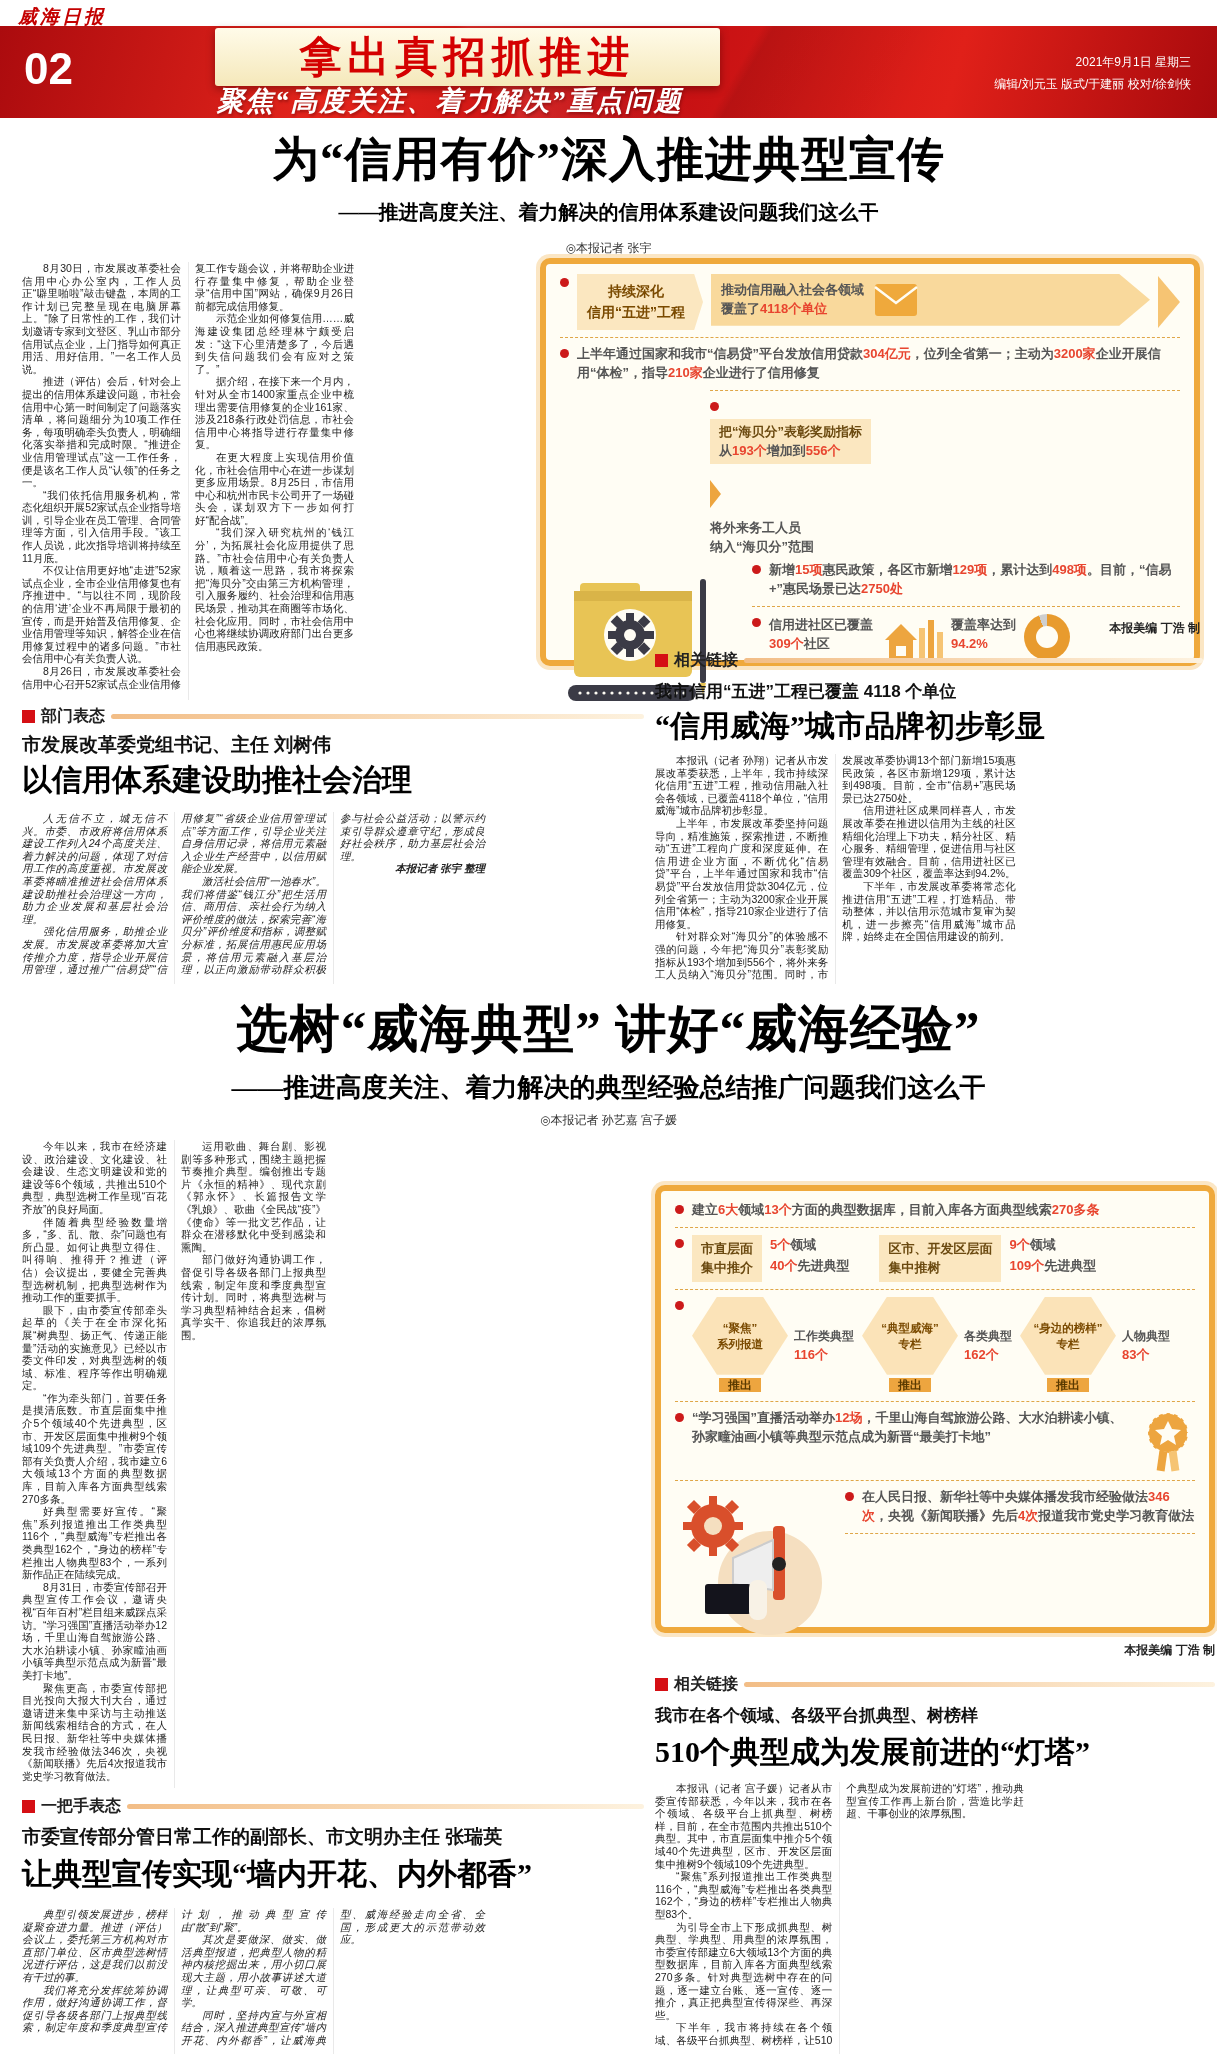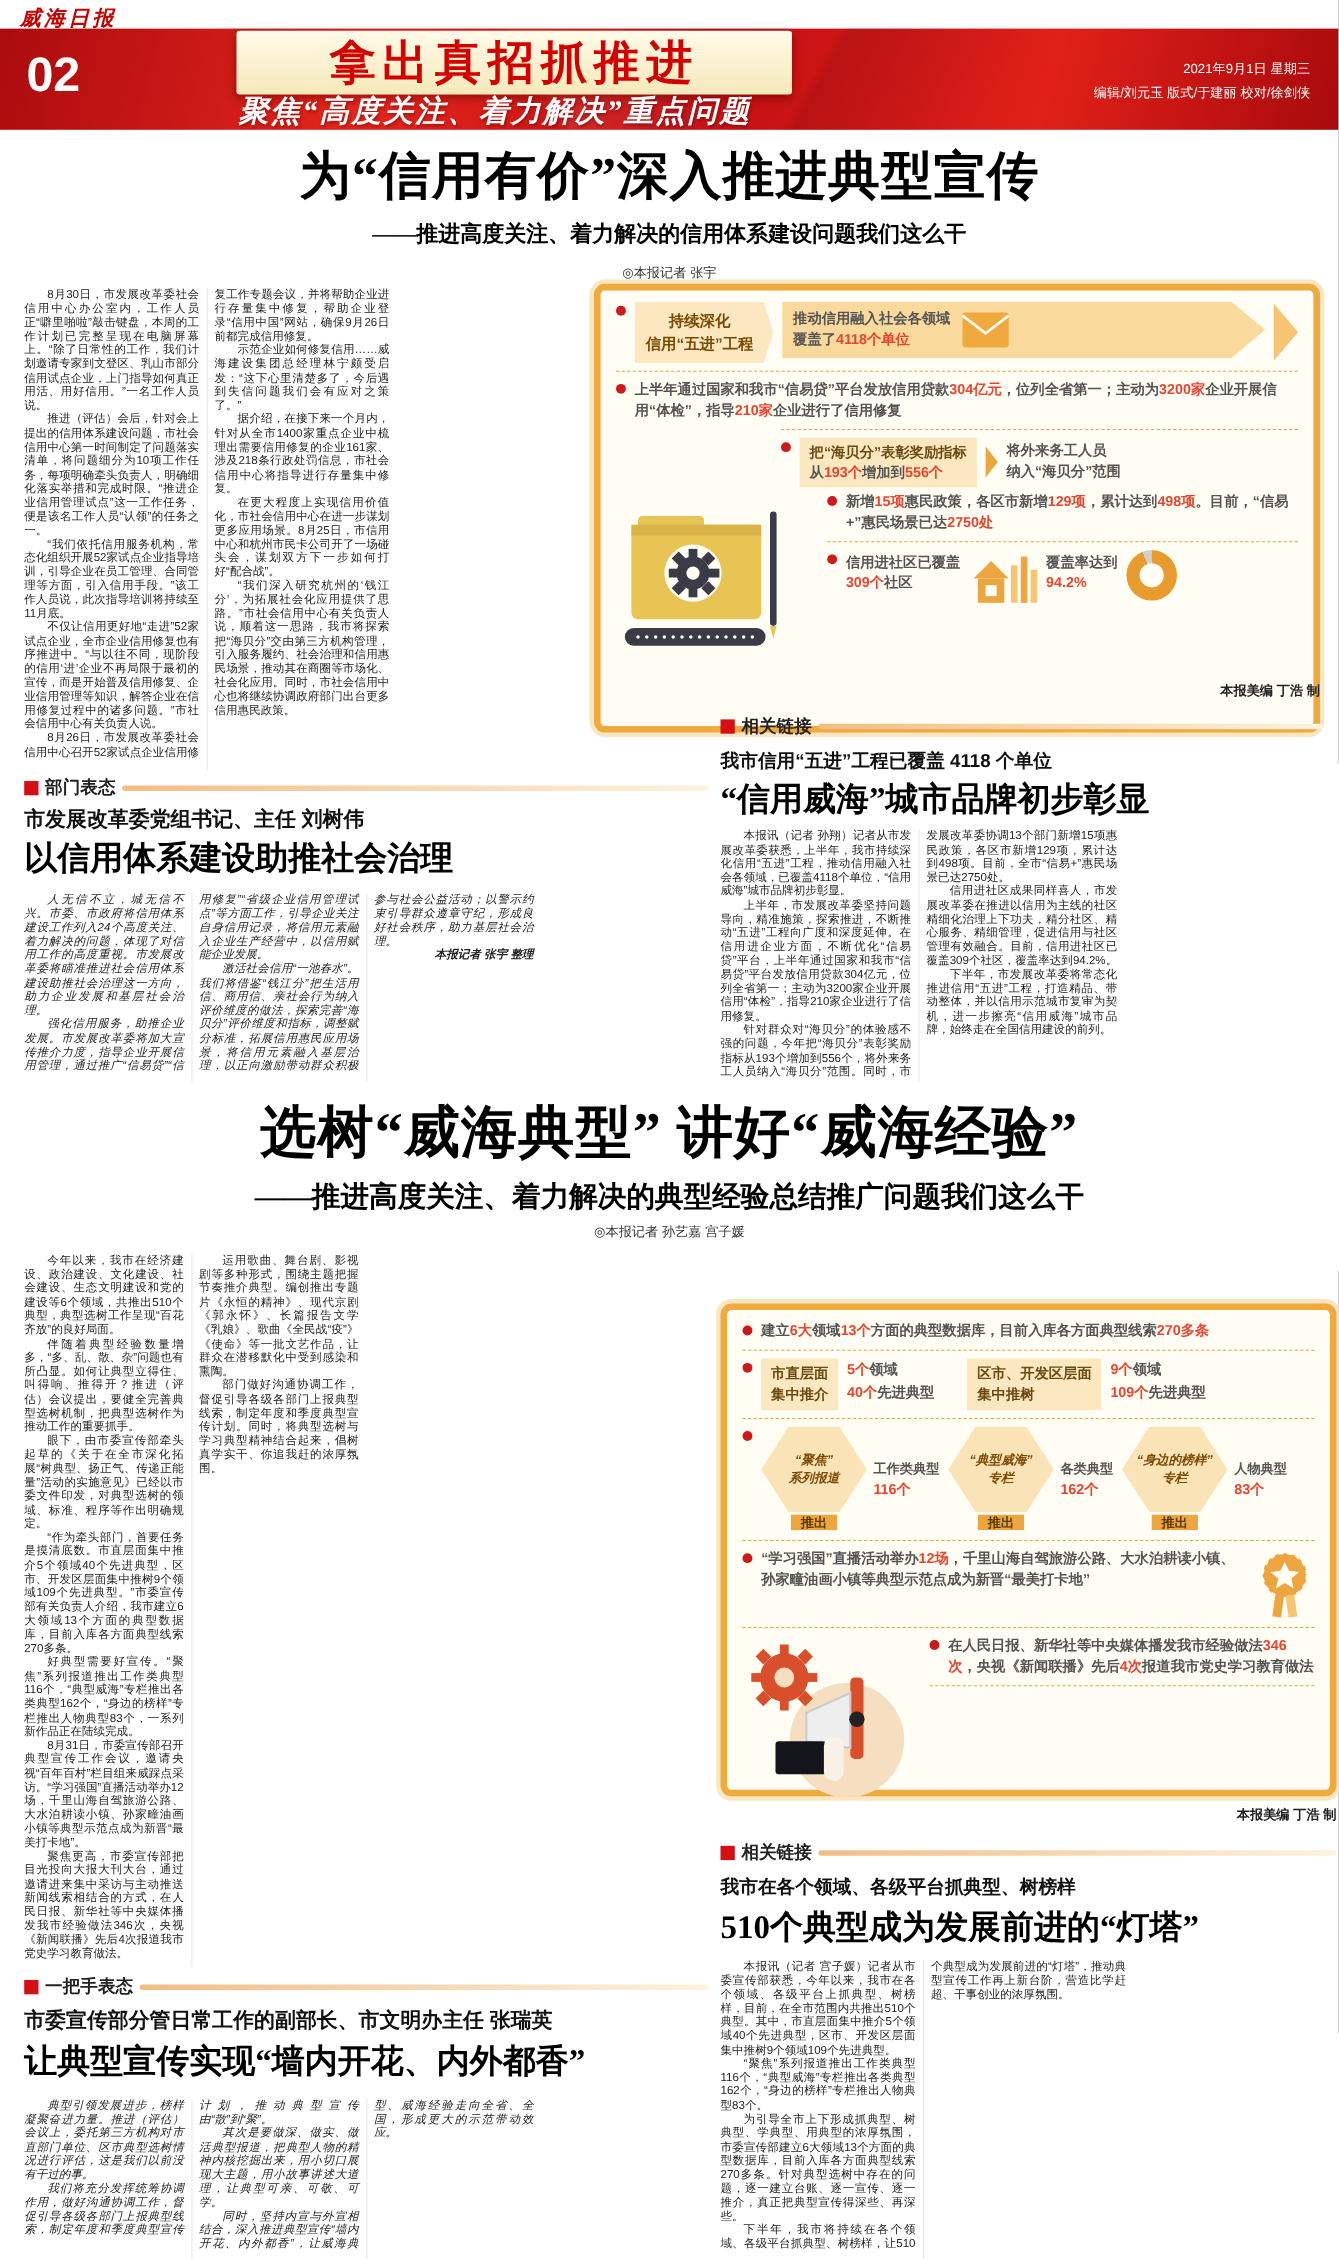--- a/index.html
+++ b/index.html
@@ -70,21 +70,21 @@
     clip-path:polygon(0 0,93% 0,100% 50%,93% 100%,0 100%);}
   .arrowbox.b2{background:#f9d99c;}
   .chev{width:0;height:0;border-top:26px solid transparent;border-bottom:26px solid transparent;
     border-left:22px solid #f6c473;margin-top:2px;}
   .labelbox{background:#fbe7c0;color:#6b4a10;font-weight:bold;font-size:13px;line-height:1.5;
     padding:4px 9px;}
   .vals{font-size:13px;font-weight:bold;color:#555;line-height:1.6;}
   .hexgrp{display:flex;align-items:center;gap:6px;}
   .hex{width:92px;height:74px;background:#fbe3b8;color:#7a4a00;font-size:11.5px;font-weight:bold;
     text-align:center;display:flex;flex-direction:column;align-items:center;justify-content:center;
-    clip-path:polygon(26% 0,74% 0,100% 50%,74% 100%,26% 100%,0 50%);line-height:1.4;padding:2px;font-style:italic;}
+    clip-path:polygon(26% 0,74% 0,100% 50%,74% 100%,26% 100%,0 50%);line-height:1.4;padding:2px;}
   .tag{background:#eda53f;color:#5a3a00;font-size:12px;font-weight:bold;padding:0 9px;margin-top:3px;}
   .hexlbl{font-size:12px;font-weight:bold;color:#555;line-height:1.5;}
   .hexlbl .seg-r{font-size:13px;}
   .donut{width:46px;height:46px;border-radius:50%;flex:none;position:relative;
     background:conic-gradient(#e89b2e 0 339deg,#cfcfcf 339deg 360deg);}
   .donut:after{content:"";position:absolute;inset:12px;border-radius:50%;background:#fffdf4;}
   .credit{position:absolute;font-size:12px;font-weight:bold;color:#222;text-align:right;}
   svg{display:block;}
 </style>
 </head>
@@ -137,21 +137,21 @@
         </svg>
       </div>
       <div class="chev"></div>
     </div>
     <div class="divider"></div>
     <div class="irow">
       <span class="bullet"></span>
       <div class="itext"><span>上半年通过国家和我市“信易贷”平台发放信用贷款</span><span class="seg-r">304亿元</span><span>，位列全省第一；主动为</span><span class="seg-r">3200家</span><span>企业开展信用“体检”，指导</span><span class="seg-r">210家</span><span>企业进行了信用修复</span></div>
     </div>
     <div class="divider" style="margin-left:150px;"></div>
-    <div class="irow" style="margin-left:150px;">
+    <div class="irow" style="margin-left:150px;flex-direction:column;">
       <span class="bullet"></span>
       <div class="labelbox">
         <div class="itext" style="color:#6b4a10;"><span>把“海贝分”表彰奖励指标</span></div>
         <div class="itext"><span>从</span><span class="seg-r">193个</span><span>增加到</span><span class="seg-r">556个</span></div>
       </div>
       <div class="chev" style="border-top-width:14px;border-bottom-width:14px;border-left-width:11px;margin-top:8px;border-left-color:#eda53f;"></div>
       <div style="padding-top:3px;">
         <div class="itext"><span>将外来务工人员</span></div>
         <div class="itext"><span>纳入“海贝分”范围</span></div>
       </div>

